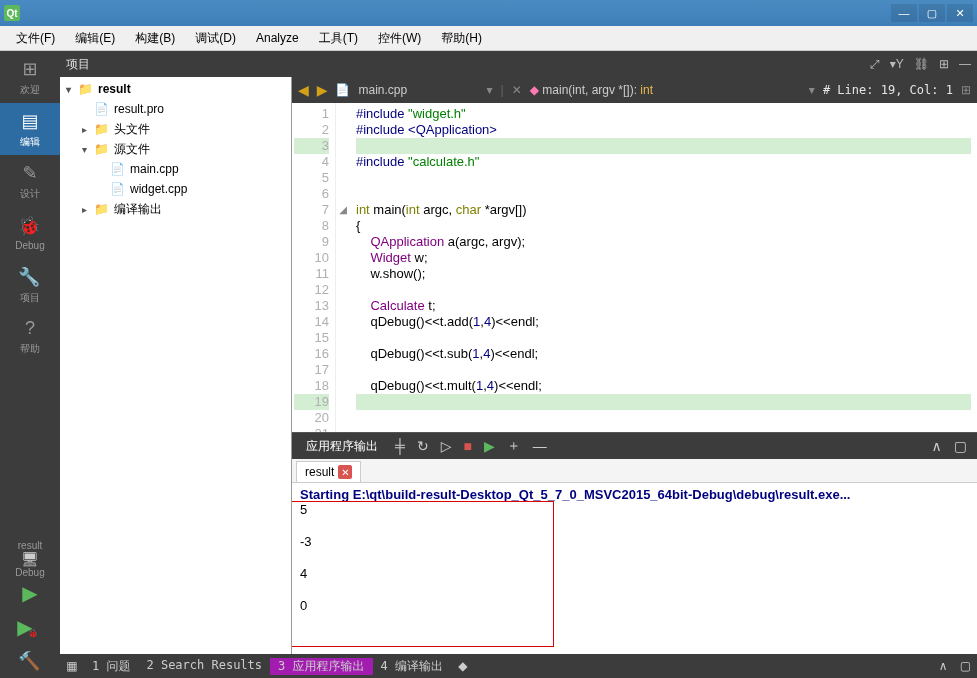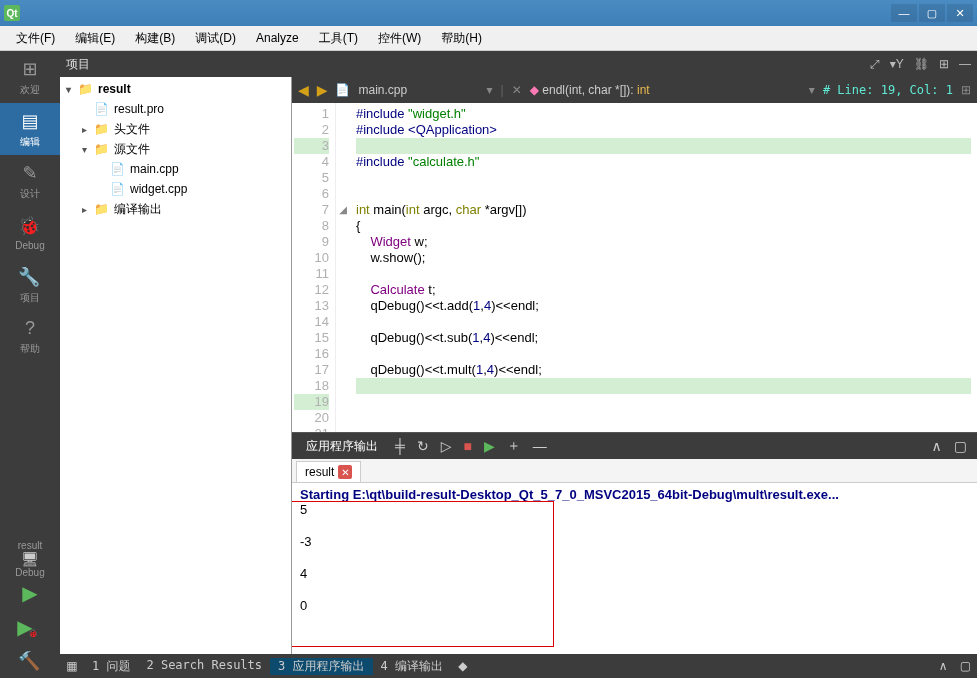--- a/index.html
+++ b/index.html
@@ -52,21 +52,21 @@
 
 .editor-side { flex: 1; display: flex; flex-direction: column; min-width: 0; }
 .editor-topbar { height: 26px; background: #3c3c3c; display: flex; align-items: center; padding: 0 6px; color: #ccc; font-size: 12px; gap: 8px; }
 .editor-topbar .nav { color: #d4a017; cursor: pointer; font-size: 14px; }
 .editor-topbar .fileicon { color:#5a9fd4; }
 .editor-topbar .fname { min-width: 120px; }
 .editor-topbar .arrow { color:#888; }
 .editor-topbar .sep { color:#666; }
 .editor-topbar .sym { font-family: monospace; flex:1; }
 .editor-topbar .sym .pink{color:#ff7ab5}
-.editor-topbar .lineinfo { font-family: monospace; color:#5eead4; }
+.editor-topbar .lineinfo { font-family: monospace; color:#e5e5e5; }
 .editor-topbar .rb { color:#888; cursor:pointer; }
 
 .editor-body { flex: 1; display: flex; background: #fff; font-family: Consolas, monospace; font-size: 13px; overflow: auto; min-height: 0; }
 .gutter { width: 44px; background: #fff; color: #b0b0b0; text-align: right; padding: 3px 6px 3px 2px; border-right: 1px solid #eee; }
 .gutter div { height: 16px; line-height: 16px; }
 .gutter .hl { background: #d4eed4; }
 .fold { width: 14px; padding: 3px 0; color: #888; }
 .fold div { height: 16px; line-height: 16px; text-align: center; font-size: 10px; }
 .code { flex: 1; padding: 3px 6px; }
 .code div { height: 16px; line-height: 16px; white-space: pre; }
@@ -89,21 +89,21 @@
 .output-body .startline { color: #000080; font-weight: bold; }
 .output-body .outline { height: 16px; }
 .redbox { position: absolute; border: 1px solid #d00; }
 
 
 .bottombar { height: 24px; background: #3c3c3c; display: flex; align-items: center; color: #ccc; font-size: 12px; }
 .bottombar .sqicon { width: 24px; text-align: center; color: #ccc; cursor: pointer; }
 .bottombar .loc { flex: 0 0 210px; background: #2a2a2a; height: 20px; margin: 0 4px; padding: 0 24px; color: #888; display: flex; align-items: center; font-family: sans-serif; position: relative; }
 .bottombar .loc::before { content: "🔍"; position: absolute; left: 6px; font-size: 11px; }
 .bottombar .btab { padding: 0 8px; cursor: pointer; font-family: monospace; }
-.bottombar .btab.active { background: #0c4a6e; }
+.bottombar .btab.active { background: #a21caf; }
 .bottombar .spacer2 { flex: 1; }
 .bottombar .rb { padding: 0 6px; cursor: pointer; }
 </style>
 </head>
 <body>
 
 <div class="titlebar">
   <div class="logo">Qt</div>
   <div class="title">main.cpp - result - Qt Creator</div>
   <div class="winbtns">
@@ -219,21 +219,21 @@
 
       <div class="editor-side">
         <div class="editor-topbar">
           <span class="nav">◀</span>
           <span class="nav">▶</span>
           <span class="fileicon">📄</span>
           <span class="fname">main.cpp</span>
           <span class="arrow">▾</span>
           <span class="sep">|</span>
           <span style="color:#888">✕</span>
-          <span class="sym"><span class="pink">◆ </span><span>endl(int, char *[]): </span><span style="color:#e8b84e">int</span></span>
+          <span class="sym"><span class="pink">◆ </span><span>main(int, argv *[]): </span><span style="color:#e8b84e">int</span></span>
           <span class="arrow">▾</span>
           <span class="lineinfo">#  Line: 19, Col: 1</span>
           <span class="rb">⊞</span>
         </div>
         <div class="editor-body">
           <div class="gutter" id="gutter">
               <div>1</div>
               <div>2</div>
               <div class="hl">3</div>
               <div>4</div>
@@ -280,20 +280,21 @@
             </div>
           <div class="code" id="code">
               <div><span class="inc">#include </span><span class="str">"widget.h"</span></div>
               <div><span class="inc">#include </span><span class="inc">&lt;QApplication&gt;</span></div>
               <div class="hl"><span></span></div>
               <div><span class="inc">#include </span><span class="str">"calculate.h"</span></div>
               <div><span></span></div>
               <div><span></span></div>
               <div><span class="kw">int</span><span> main(</span><span class="kw">int</span><span> argc, </span><span class="kw">char</span><span> *argv[])</span></div>
               <div><span>{</span></div>
+              <div><span>    </span><span class="type">QApplication</span><span> a(argc, argv);</span></div>
               <div><span>    </span><span class="type">Widget</span><span> w;</span></div>
               <div><span>    w.show();</span></div>
               <div><span></span></div>
               <div><span>    </span><span class="type">Calculate</span><span> t;</span></div>
               <div><span>    qDebug()&lt;&lt;t.add(</span><span class="num">1</span><span>,</span><span class="num">4</span><span>)&lt;&lt;endl;</span></div>
               <div><span></span></div>
               <div><span>    qDebug()&lt;&lt;t.sub(</span><span class="num">1</span><span>,</span><span class="num">4</span><span>)&lt;&lt;endl;</span></div>
               <div><span></span></div>
               <div><span>    qDebug()&lt;&lt;t.mult(</span><span class="num">1</span><span>,</span><span class="num">4</span><span>)&lt;&lt;endl;</span></div>
               <div class="hl"><span></span></div>
@@ -316,21 +317,21 @@
             <span class="obtn">▢</span>
           </div>
           <div class="output-tabs">
             <div class="otab">
               <span>result</span>
               <span class="close">✕</span>
             </div>
           </div>
           <div class="output-body" id="outputbody">
             <div class="redbox" style="left:-8px;top:18px;width:270px;height:146px"></div>
-          <div class="startline">Starting E:\qt\build-result-Desktop_Qt_5_7_0_MSVC2015_64bit-Debug\mult\result.exe...</div>
+          <div class="startline">Starting E:\qt\build-result-Desktop_Qt_5_7_0_MSVC2015_64bit-Debug\debug\result.exe...</div>
               <div class="outline">5</div>
               <div class="outline"></div>
               <div class="outline">-3</div>
               <div class="outline"></div>
               <div class="outline">4</div>
               <div class="outline"></div>
               <div class="outline">0</div>
               <div class="outline"></div>
             </div>
         </div>

